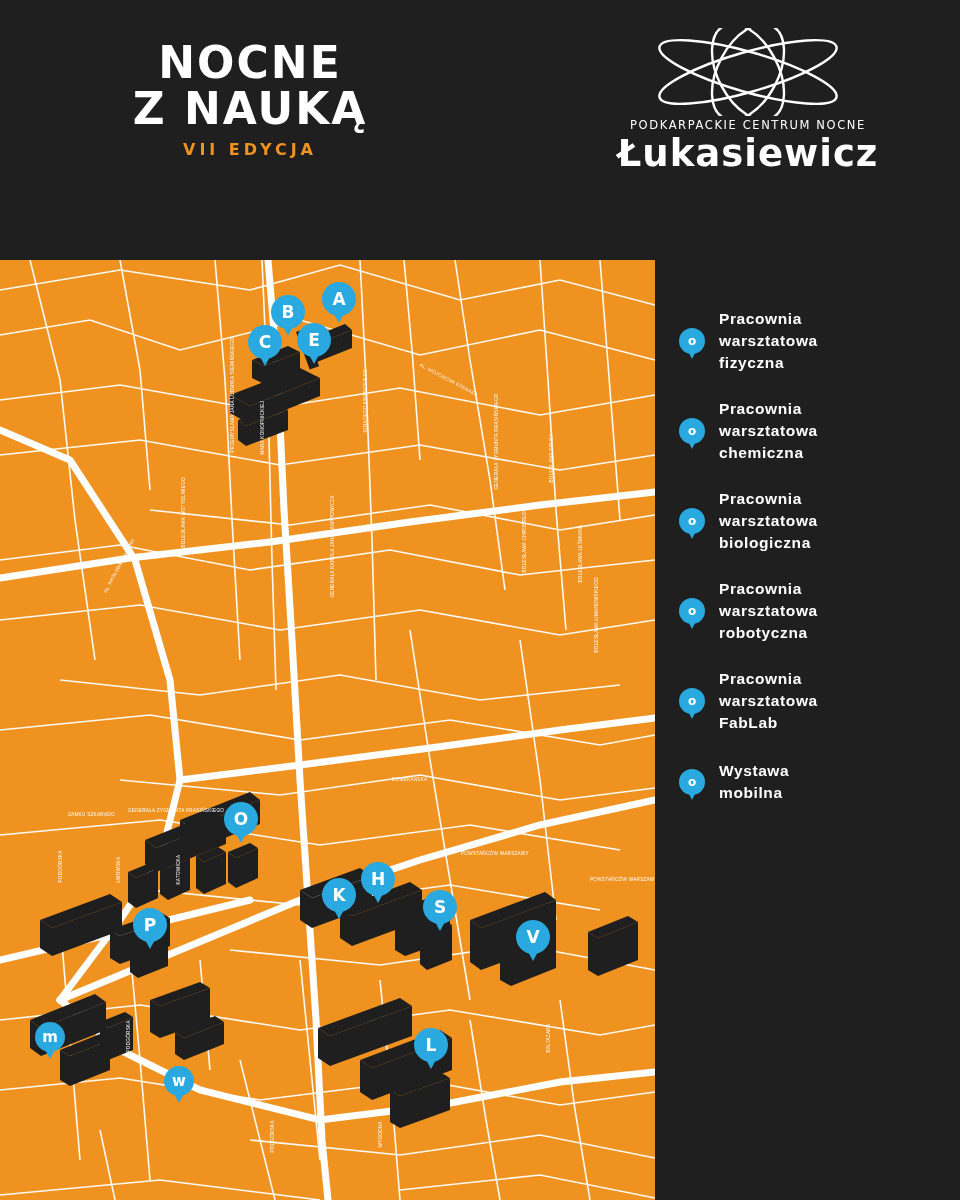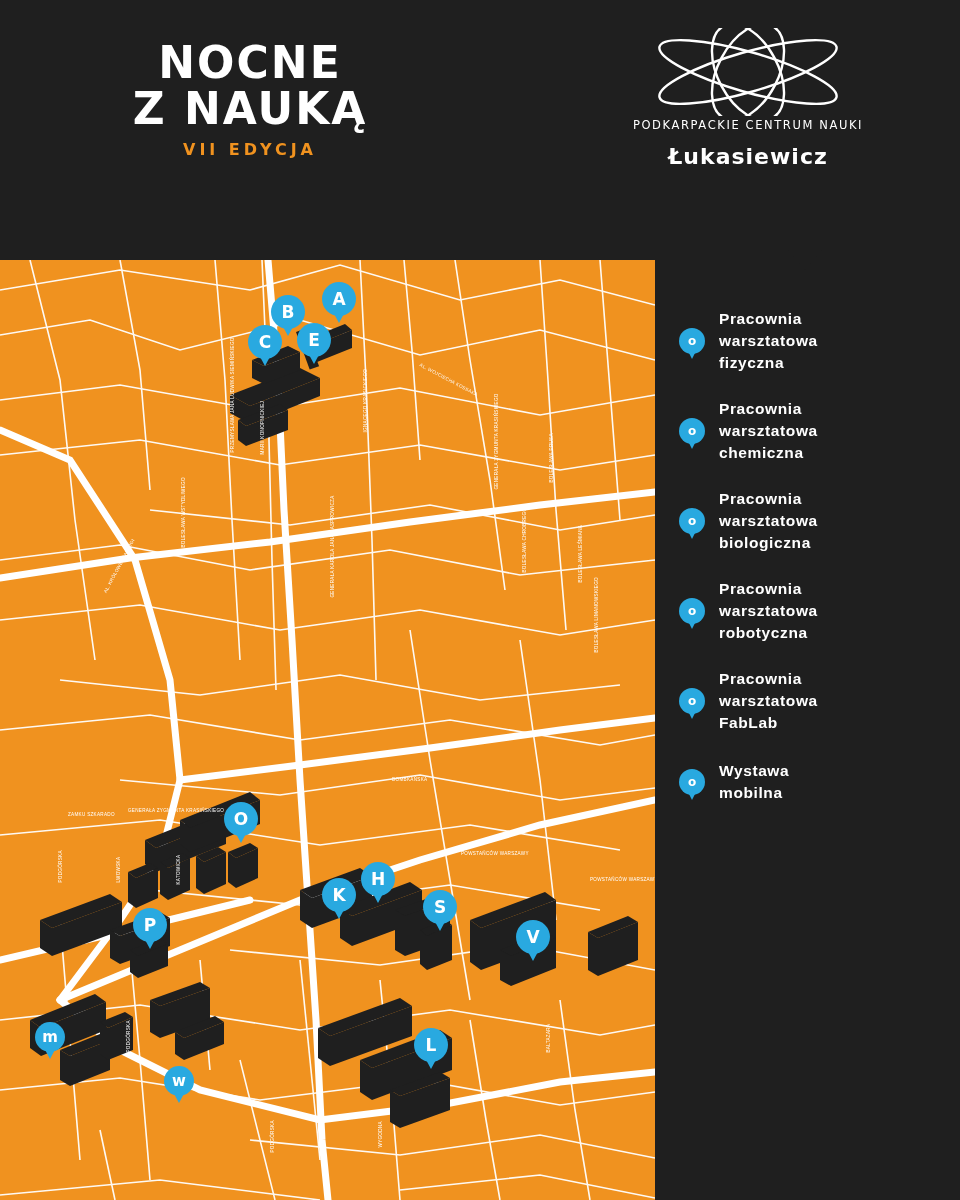--- a/index.html
+++ b/index.html
@@ -42,22 +42,22 @@
   
   .logo-wrap {
     position: absolute; right: 62px; top: 28px; width: 300px; text-align: center;
   }
   .logo-mark { width: 300px; height: 88px; display: block; }
   .logo-sub {
     color: #ffffff; font-size: 11.5px; letter-spacing: 1.6px;
     font-family: "DejaVu Sans", sans-serif; margin-top: 2px;
   }
   .logo-name {
-    color: #ffffff; font-size: 22px; letter-spacing: 1px; font-weight: bold;
-    font-family: "DejaVu Sans", sans-serif; margin-top: 12px;
+    color: #ffffff; font-size: 37px; letter-spacing: 1px; font-weight: bold;
+    font-family: "DejaVu Sans", sans-serif; margin-top: 0;
   }
 
   .atrakcje {
     position: absolute; left: 655px; top: 205px; width: 305px;
     color: #f0921f; font-size: 30px; font-weight: bold; letter-spacing: 4px;
     text-align: center; font-family: "DejaVu Sans", sans-serif;
   }
   .atrakcje-arrow {
     position: absolute; left: 788px; top: 250px;
     width: 0; height: 0;
@@ -162,21 +162,21 @@
 
     <div class="logo-wrap">
       <svg class="logo-mark" viewBox="0 0 300 88">
         <g fill="none" stroke="#ffffff" stroke-width="2.4">
           <ellipse cx="150" cy="44" rx="92" ry="20" transform="rotate(-16 150 44)"></ellipse>
           <ellipse cx="150" cy="44" rx="92" ry="20" transform="rotate(16 150 44)"></ellipse>
           <ellipse cx="150" cy="44" rx="52" ry="30" transform="rotate(-62 150 44)"></ellipse>
           <ellipse cx="150" cy="44" rx="52" ry="30" transform="rotate(62 150 44)"></ellipse>
         </g>
       </svg>
-      <div class="logo-sub">PODKARPACKIE CENTRUM NAUKI</div>
+      <div class="logo-sub">PODKARPACKIE CENTRUM NOCNE</div>
       <div class="logo-name">Łukasiewicz</div>
     </div>
 
   </div>
   <div class="atrakcje-arrow"></div>
 
   <div class="map">
     <svg width="655" height="940" viewBox="0 0 655 940">
       <rect x="0" y="0" width="655" height="940" fill="#f0921f"></rect>
 

